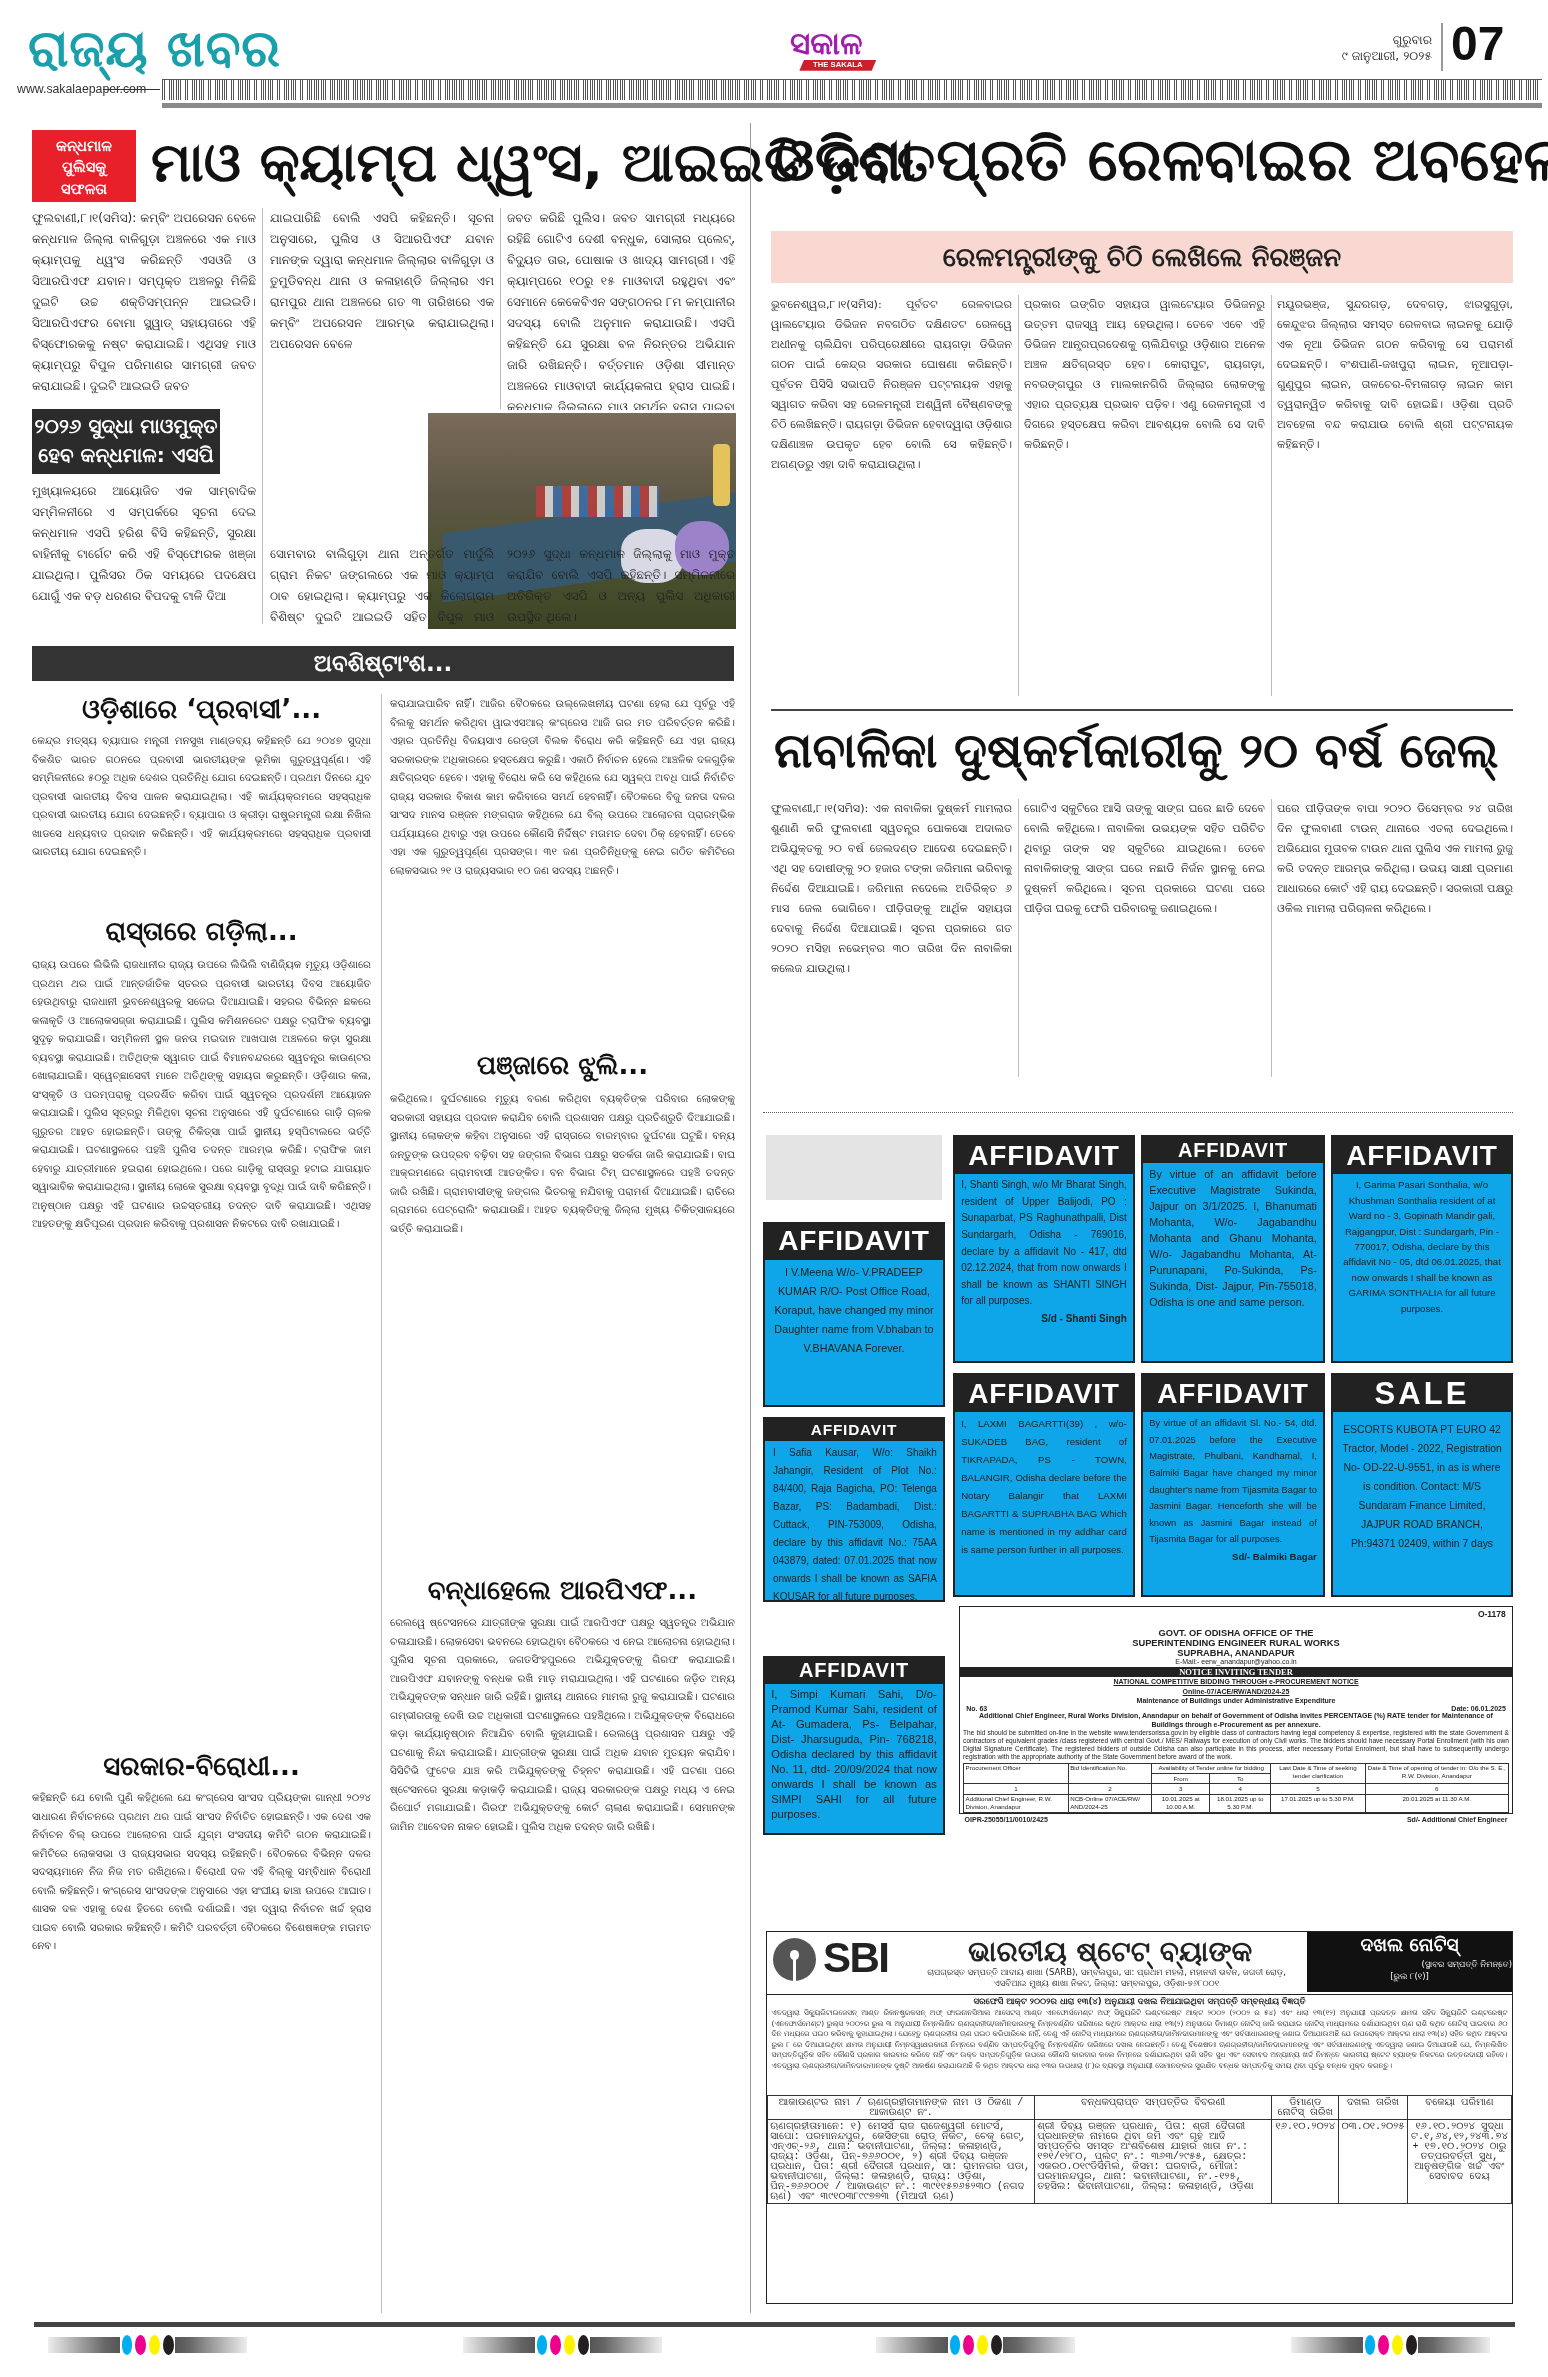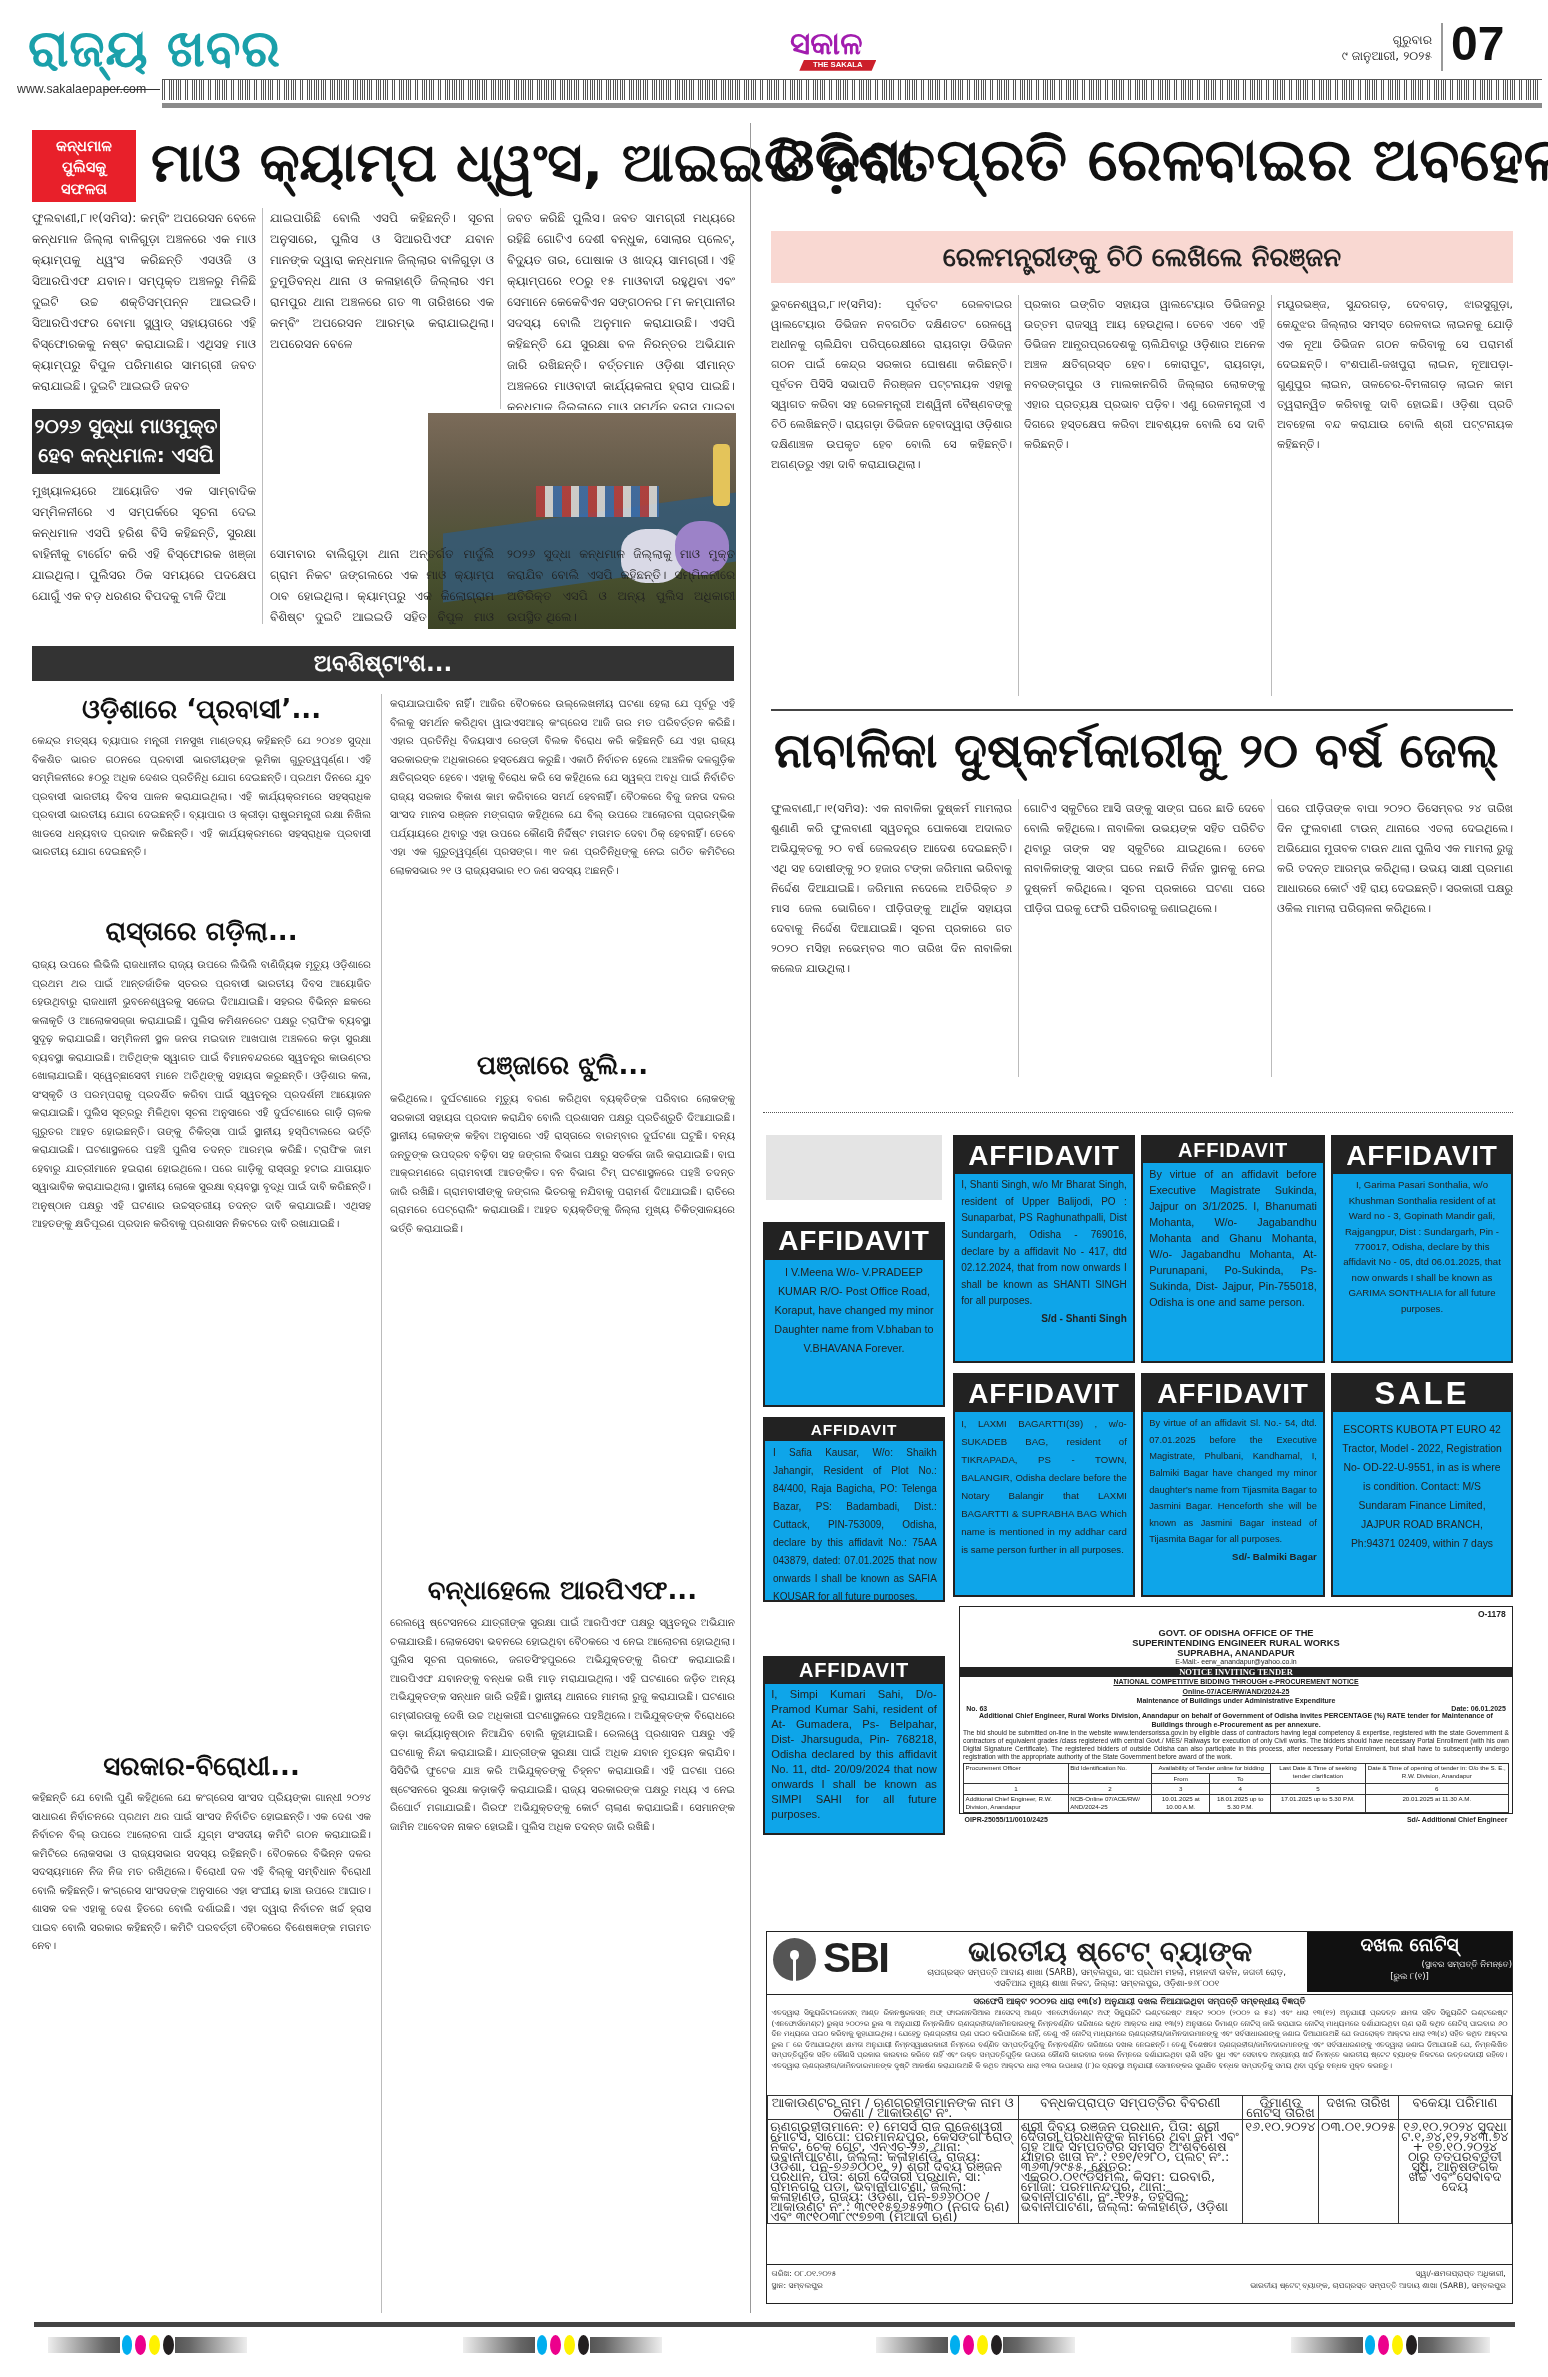--- a/index.html
+++ b/index.html
@@ -89,21 +89,21 @@
   .sbi-logo-circle::after { content: ""; position: absolute; left: 20px; top: 20px; width: 3.1px; height: 23px; background: #fff; }
   .sbi-word { position: absolute; left: 56px; top: 4.6px; font-family: "Liberation Sans", sans-serif; font-size: 42px; font-weight: bold; color: #222; line-height: 1; letter-spacing: -1.5px; }
   .sbi-bank { position: absolute; left: 201px; top: 3.1px; font-size: 28px; font-weight: bold; color: #222; }
   .sbi-addr { position: absolute; left: 143px; top: 35px; width: 393px; font-size: 8.5px; line-height: 10.8px; color: #222; text-align: center; }
   .possession { position: absolute; left: 540px; top: 0; width: 205px; height: 60px; background: #111; color: #fff; text-align: center; }
   .possession .p1 { font-size: 18.5px; font-weight: bold; line-height: 26px; }
   .possession .p2 { font-size: 8.5px; line-height: 12.3px; text-align: right; }
   .possession .p3 { font-size: 8.5px; line-height: 12.3px; }
   .sbi-sub { position: absolute; left: 0; top: 62px; width: 100%; border-top: 0.8px solid #222; font-size: 8.5px; font-weight: bold; text-align: center; line-height: 12.3px; }
   .sbi-para { position: absolute; left: 4.6px; top: 76px; width: 736px; font-size: 7.3px; line-height: 10.5px; color: #222; text-align: justify; }
-  .sbi-table { position: absolute; left: 0; top: 163px; width: 100%; border-collapse: collapse; font-size: 13px; color: #222; }
+  .sbi-table { position: absolute; left: 0; top: 163px; width: 100%; border-collapse: collapse; font-size: 10px; color: #222; font-family: Liberation Mono, monospace; }
   .sbi-table td, .sbi-table th { border: 0.8px solid #333; padding: 1.5px 2.3px; vertical-align: top; line-height: 10px; }
   .sbi-table th { font-weight: normal; text-align: center; }
   .sbi-foot { position: absolute; left: 0; bottom: 0; width: 100%; height: 39px; border-top: 0.8px solid #222; font-size: 7.7px; line-height: 11.6px; padding: 3.1px 4.6px; }
   .sbi-foot .right { position: absolute; right: 6.2px; top: 3.1px; text-align: right; }
 
   
   .reg-rule { left: 34px; top: 2322px; width: 1481px; height: 4.6px; background: #444; }
   .reg-mark { top: 2335px; width: 217px; height: 20px; display: flex; align-items: center; }
   .reg-grad { width: 72px; height: 15.4px; }
   .reg-grad.l { background: linear-gradient(90deg,#eee,#ccc 20%,#aaa 40%,#888 60%,#666 80%,#555); }
@@ -322,28 +322,20 @@
     </tr>
     <tr>
       <td>ଋଣଗ୍ରହୀତାମାନେ: ୧) ମେସର୍ସ ରାଜ ରାଜେଶ୍ୱରୀ ମୋଟର୍ସ, ସାପୋ: ପରମାନନ୍ଦପୁର, କେସିଙ୍ଗା ରୋଡ୍ ନିକଟ, ଚେକ୍ ଗେଟ୍, ଏନ୍‌ଏଚ୍-୨୬, ଥାନା: ଭବାନୀପାଟଣା, ଜିଲ୍ଲା: କଳାହାଣ୍ଡି, ରାଜ୍ୟ: ଓଡ଼ିଶା, ପିନ୍-୭୬୬୦୦୧, ୨) ଶ୍ରୀ ଦିବ୍ୟ ରଞ୍ଜନ ପ୍ରଧାନ, ପିତା: ଶ୍ରୀ ଦୈତାରୀ ପ୍ରଧାନ, ସା: ରାମନଗର ପଡା, ଭବାନୀପାଟଣା, ଜିଲ୍ଲା: କଳାହାଣ୍ଡି, ରାଜ୍ୟ: ଓଡ଼ିଶା, ପିନ୍-୭୬୬୦୦୧ / ଆକାଉଣ୍ଟ ନଂ.: ୩୯୧୧୫୭୬୫୨୩୦ (ନଗଦ ଋଣ) ଏବଂ ୩୯୧୦୩୮୯୯୭୭୩ (ମିଆଦୀ ଋଣ)</td>
       <td>ଶ୍ରୀ ଦିବ୍ୟ ରଞ୍ଜନ ପ୍ରଧାନ, ପିତା: ଶ୍ରୀ ଦୈତାରୀ ପ୍ରଧାନଙ୍କ ନାମରେ ଥିବା ଜମି ଏବଂ ଗୃହ ଆଦି ସମ୍ପତ୍ତିର ସମସ୍ତ ଅଂଶବିଶେଷ ଯାହାର ଖାତା ନଂ.: ୧୭୧/୧୨୮୦, ପ୍ଲଟ୍ ନଂ.: ୩୬୩/୨୯୫୫, କ୍ଷେତ୍ର: ଏକର୦.୦୧୯ଡିସିମିଲ, କିସମ: ଘରବାରି, ମୌଜା: ପରମାନନ୍ଦପୁର, ଥାନା: ଭବାନୀପାଟଣା, ନଂ.-୧୨୫, ତହସିଲ: ଭବାନୀପାଟଣା, ଜିଲ୍ଲା: କଳାହାଣ୍ଡି, ଓଡ଼ିଶା</td>
       <td style="text-align:center">୧୬.୧୦.୨୦୨୪</td>
       <td style="text-align:center">୦୩.୦୧.୨୦୨୫</td>
       <td style="text-align:center">୧୬.୧୦.୨୦୨୪ ସୁଦ୍ଧା ଟ.୧,୬୪,୧୨,୨୪୩.୭୪ + ୧୭.୧୦.୨୦୨୪ ଠାରୁ ତତ୍‌ପରବର୍ତ୍ତୀ ସୁଧ, ଆନୁଷଙ୍ଗିକ ଖର୍ଚ୍ଚ ଏବଂ ସେବାବଦ ଦେୟ</td>
     </tr>
   </tbody>
     </table>
-  <div class="sbi-foot">
-    <div>ତାରିଖ: ୦୮.୦୧.୨୦୨୫</div>
-    <div>ସ୍ଥାନ: ସମ୍ବଲପୁର</div>
-    <div class="right">
-      <div>ସ୍ୱା/-କ୍ଷମତାପ୍ରାପ୍ତ ଅଧିକାରୀ,</div>
-      <div>ଭାରତୀୟ ଷ୍ଟେଟ୍ ବ୍ୟାଙ୍କ, ଚାପଗ୍ରସ୍ତ ସମ୍ପତ୍ତି ଆଦାୟ ଶାଖା (SARB), ସମ୍ବଲପୁର</div>
-    </div>
-  </div>
 </div>
 
 <div class="abs reg-rule"></div>
 <div id="reg-marks">
     <div class="abs reg-mark" style="left: 48px;">
       <div class="reg-grad l"></div>
       <div class="reg-dot" style="background: rgb(0, 174, 239);"></div>
       <div class="reg-dot" style="background: rgb(236, 0, 140);"></div>
       <div class="reg-dot" style="background: rgb(255, 242, 0);"></div>
       <div class="reg-dot" style="background: rgb(35, 31, 32);"></div>

